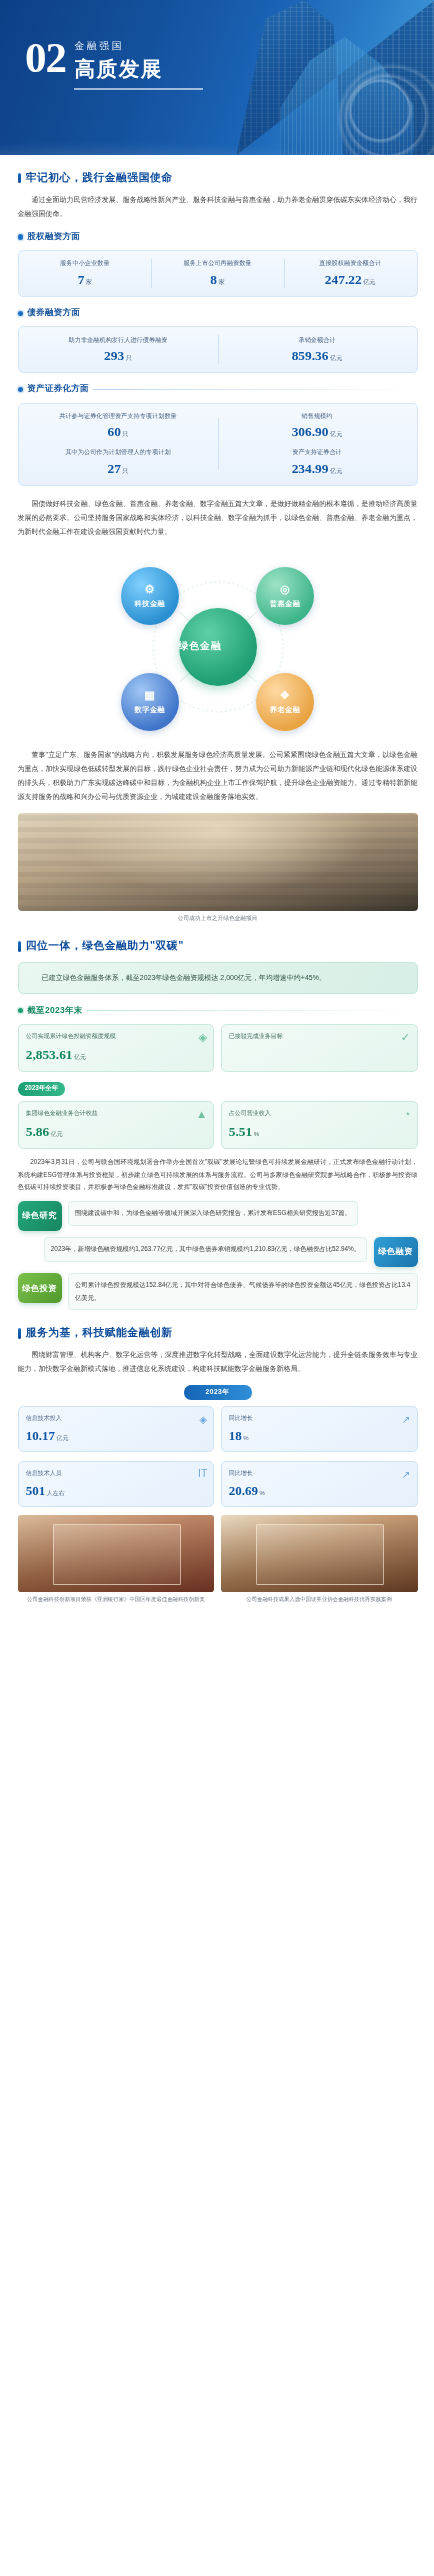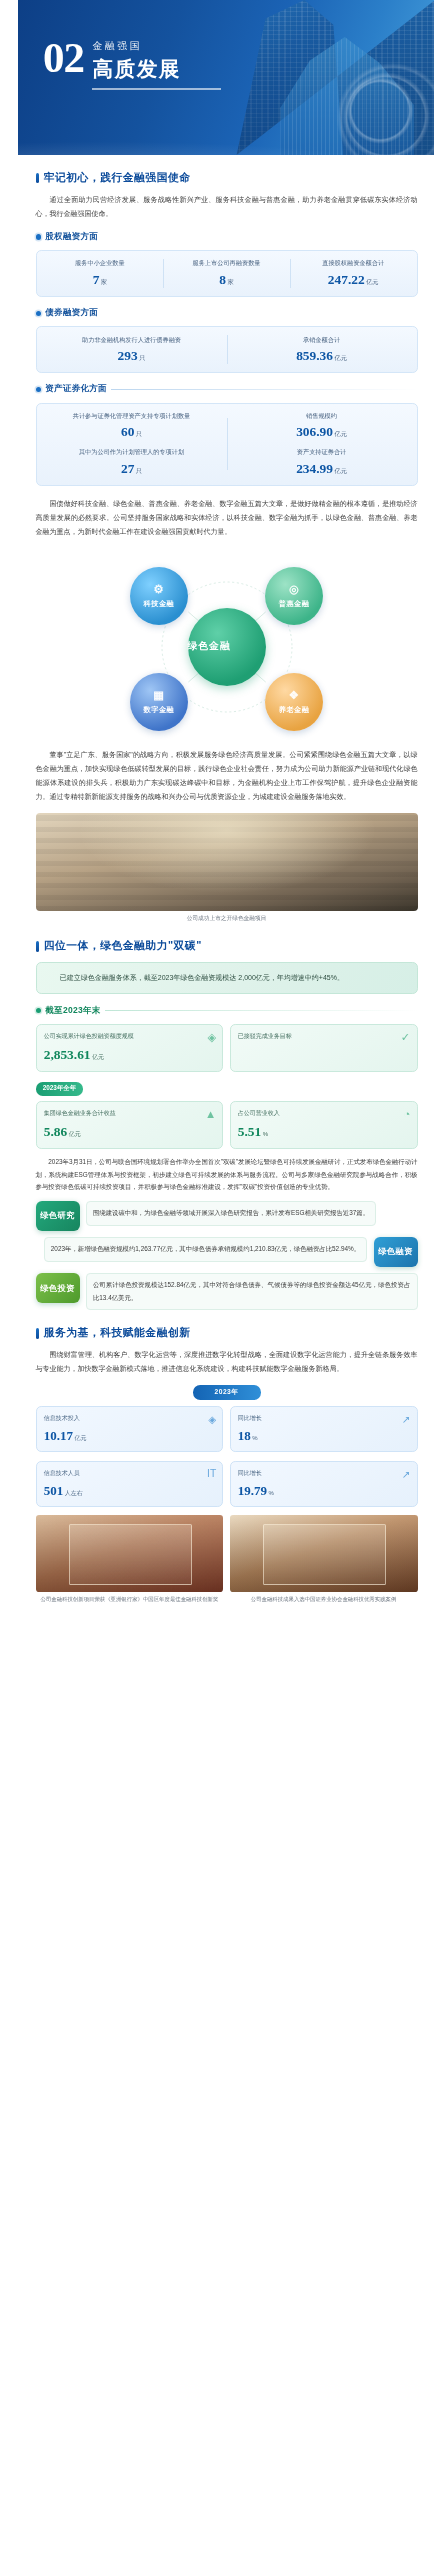--- a/index.html
+++ b/index.html
@@ -2,21 +2,21 @@
 <html style="font-size:8.2px"><head>
 <meta charset="utf-8">
 <style>
   * { box-sizing: border-box; margin: 0; padding: 0; }
   body {
     width: 435px;
     font-family: "Liberation Sans", sans-serif;
     background: #ffffff;
     color: #222;
   }
-  .page { width: 435px; position: relative; overflow: hidden; padding-left: 18px; }
+  .page { width: 435px; position: relative; overflow: hidden; }
 
   
   .hero {
     position: relative;
     height: 155px;
     background: linear-gradient(110deg, #0d3f86 0%, #14529e 35%, #1b63b5 58%, #2b7fc9 78%, #4aa3de 100%);
     overflow: hidden;
   }
   .hero .bldg {
     position: absolute; right: 0; top: 0; width: 242px; height: 155px;
@@ -430,21 +430,21 @@
 
   <div class="tech-grid">
     <div class="tech-card">
       <div class="tic">IT</div>
       <div class="tt">信息技术人员</div>
       <div class="tv"><span>501</span><span class="tu">人左右</span></div>
     </div>
     <div class="tech-card">
       <div class="tic">↗</div>
       <div class="tt">同比增长</div>
-      <div class="tv"><span>19.79</span><span class="tu">%</span></div>
+      <div class="tv"><span>20.69</span><span class="tu">%</span></div>
     </div>
   </div>
 
   <div class="books">
     <div class="book">
       <div class="img"></div>
       <div class="cap">公司金融科技创新项目荣获《亚洲银行家》中国区年度最佳金融科技创新奖</div>
     </div>
     <div class="book">
       <div class="img b2"></div>

